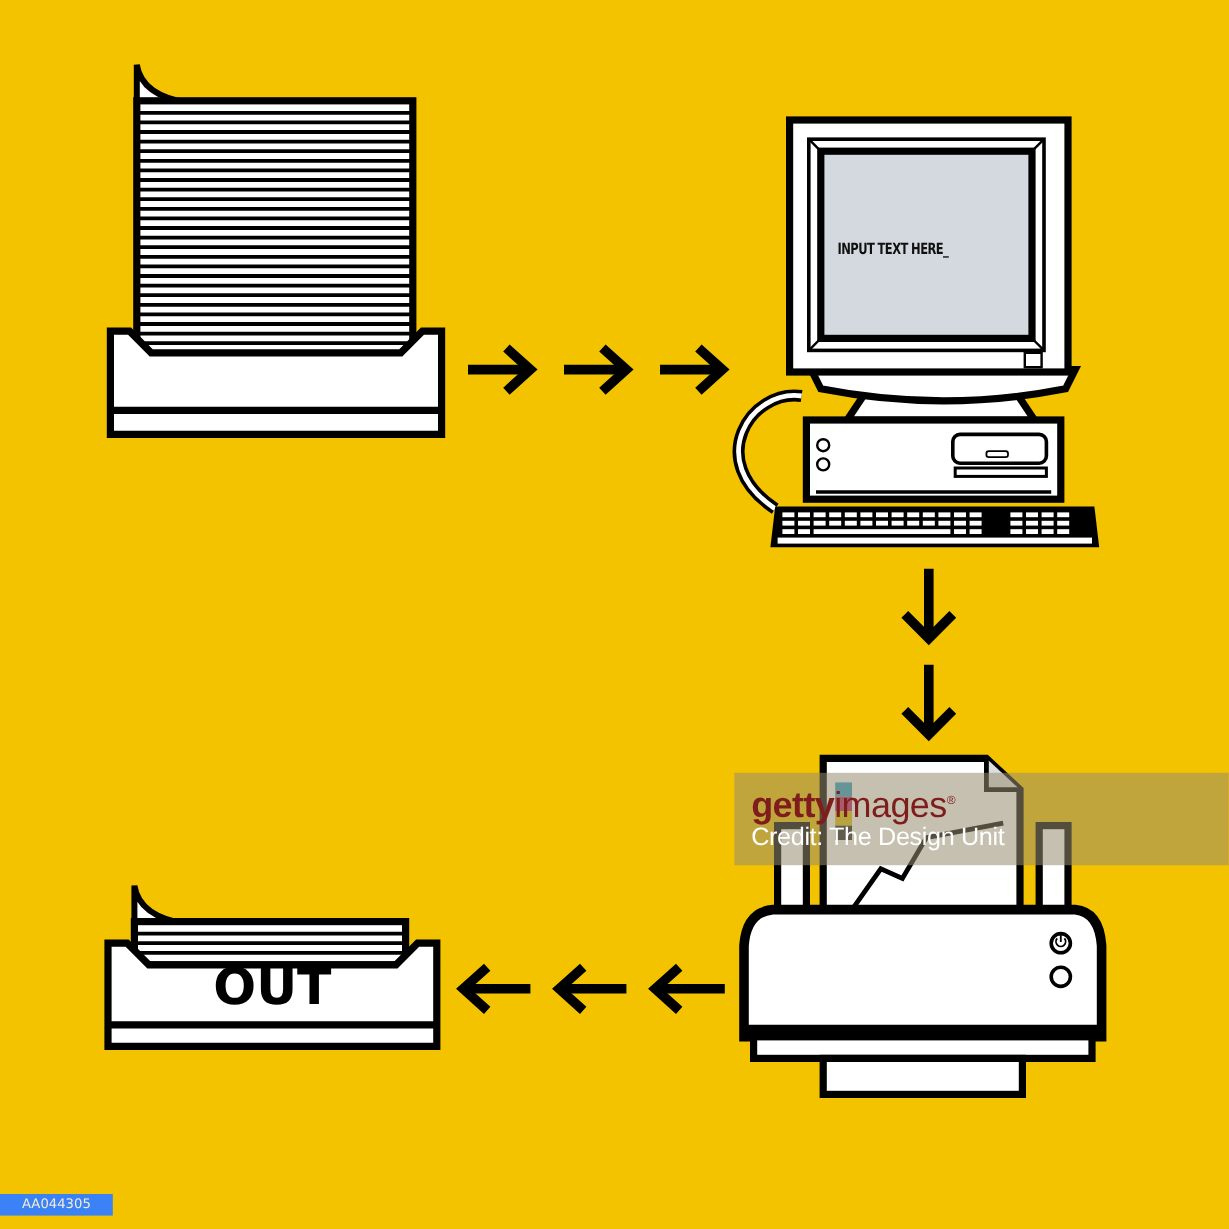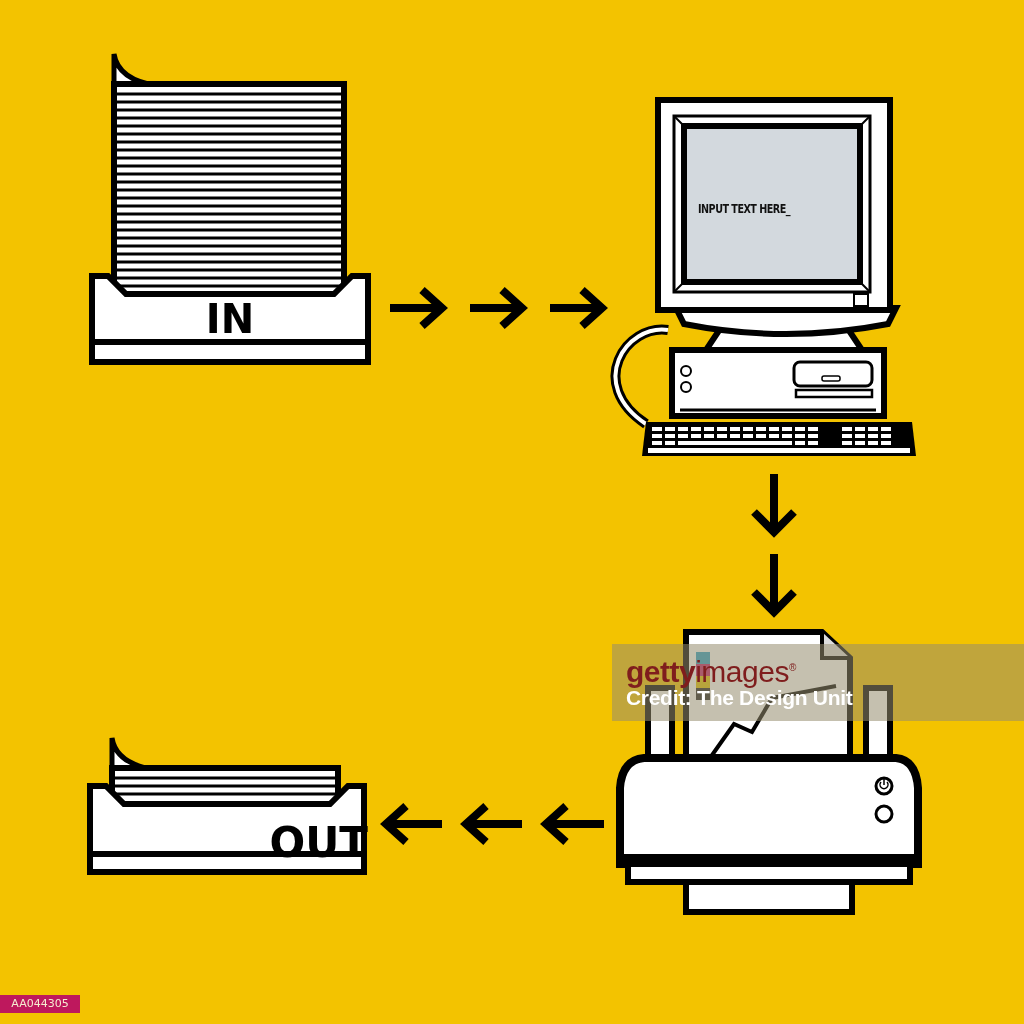--- a/index.html
+++ b/index.html
@@ -28,26 +28,26 @@
     }
     .wm-brand {
       position: absolute; left: 626px; top: 651px;
       font-family: "Liberation Sans", sans-serif; font-size: 30px; color: #7f1d1d;
       letter-spacing: -0.5px; line-height: 34px; white-space: nowrap;
     }
     .wm-brand b { font-weight: bold; }
     .wm-brand span.light { font-weight: normal; }
     .wm-credit {
       position: absolute; left: 626px; top: 686px;
-      font-family: "Liberation Sans", sans-serif; font-weight: bold;
+      font-family: "Liberation Sans", sans-serif; font-weight: normal;
       font-size: 21px; color: #fff; white-space: nowrap; letter-spacing: -0.3px;
     }
     .image-id {
-      position: absolute; left: 0; top: 995px; width: 80px; height: 18px;
-      background: #be185d; color: #f5ecd0;
+      position: absolute; left: 0; top: 995px; width: 94px; height: 18px;
+      background: #3b82f6; color: #f5ecd0;
       font-family: "DejaVu Sans", sans-serif; font-size: 11px;
       line-height: 18px; text-align: center;
     }
   </style>
 </head>
 <body>
 
 <div class="abs" style="left:88px;top:50px;width:284px;height:318px;">
   <svg width="284" height="318" viewBox="0 0 284 318">
 
@@ -79,21 +79,20 @@
         <line x1="28" y1="212" x2="254" y2="212"></line>
       <line x1="28" y1="220" x2="254" y2="220"></line>
         <line x1="28" y1="228" x2="254" y2="228"></line>
       <line x1="28" y1="236" x2="254" y2="236"></line>
         <line x1="28" y1="244" x2="254" y2="244"></line>
     </g>
 
     <path d="M4 226 L20 226 L38 244 L246 244 L264 226 L280 226 L280 312 L4 312 Z" fill="#fff" stroke="#000" stroke-width="6"></path>
     <line x1="4" y1="292" x2="280" y2="292" stroke="#000" stroke-width="6"></line>
   </svg>
-  <div class="tray-label" style="top:246px;font-size:40px;">IN</div>
 </div>
 
 <div class="abs" style="left:386px;top:284px;width:232px;height:48px;">
   <svg width="232" height="48" viewBox="0 0 232 48">
     <g stroke="#000" stroke-width="8" fill="none" stroke-linecap="butt">
       <line x1="4" y1="24" x2="54" y2="24"></line>
         <polyline points="36,6 56,24 36,42"></polyline>
     </g>
     <g stroke="#000" stroke-width="8" fill="none">
       <line x1="84" y1="24" x2="134" y2="24"></line>
@@ -250,21 +249,21 @@
     <path d="M26 4 Q30 30 70 36 L26 36 Z" fill="#fff" stroke="#000" stroke-width="5"></path>
     <rect x="26" y="34" width="226" height="36" fill="#fff" stroke="#000" stroke-width="6"></rect>
     <g stroke="#000" stroke-width="3.2">
       <line x1="28" y1="44" x2="250" y2="44"></line>
         <line x1="28" y1="52" x2="250" y2="52"></line>
       <line x1="28" y1="60" x2="250" y2="60"></line>
     </g>
     <path d="M4 52 L20 52 L38 70 L244 70 L262 52 L278 52 L278 138 L4 138 Z" fill="#fff" stroke="#000" stroke-width="6"></path>
     <line x1="4" y1="120" x2="278" y2="120" stroke="#000" stroke-width="6"></line>
   </svg>
-  <div class="tray-label" style="top:84px;font-size:42px;text-align:right;">OUT</div>
+  <div class="tray-label" style="top:64px;font-size:42px;">OUT</div>
 </div>
 
 <div class="watermark"></div>
 <div class="wm-brand">
   <b>getty</b><span class="light">images</span><sup style="font-size:10px;">®</sup>
 </div>
 <div class="wm-credit">Credit: The Design Unit</div>
 
 <div class="image-id">AA044305</div>
 

